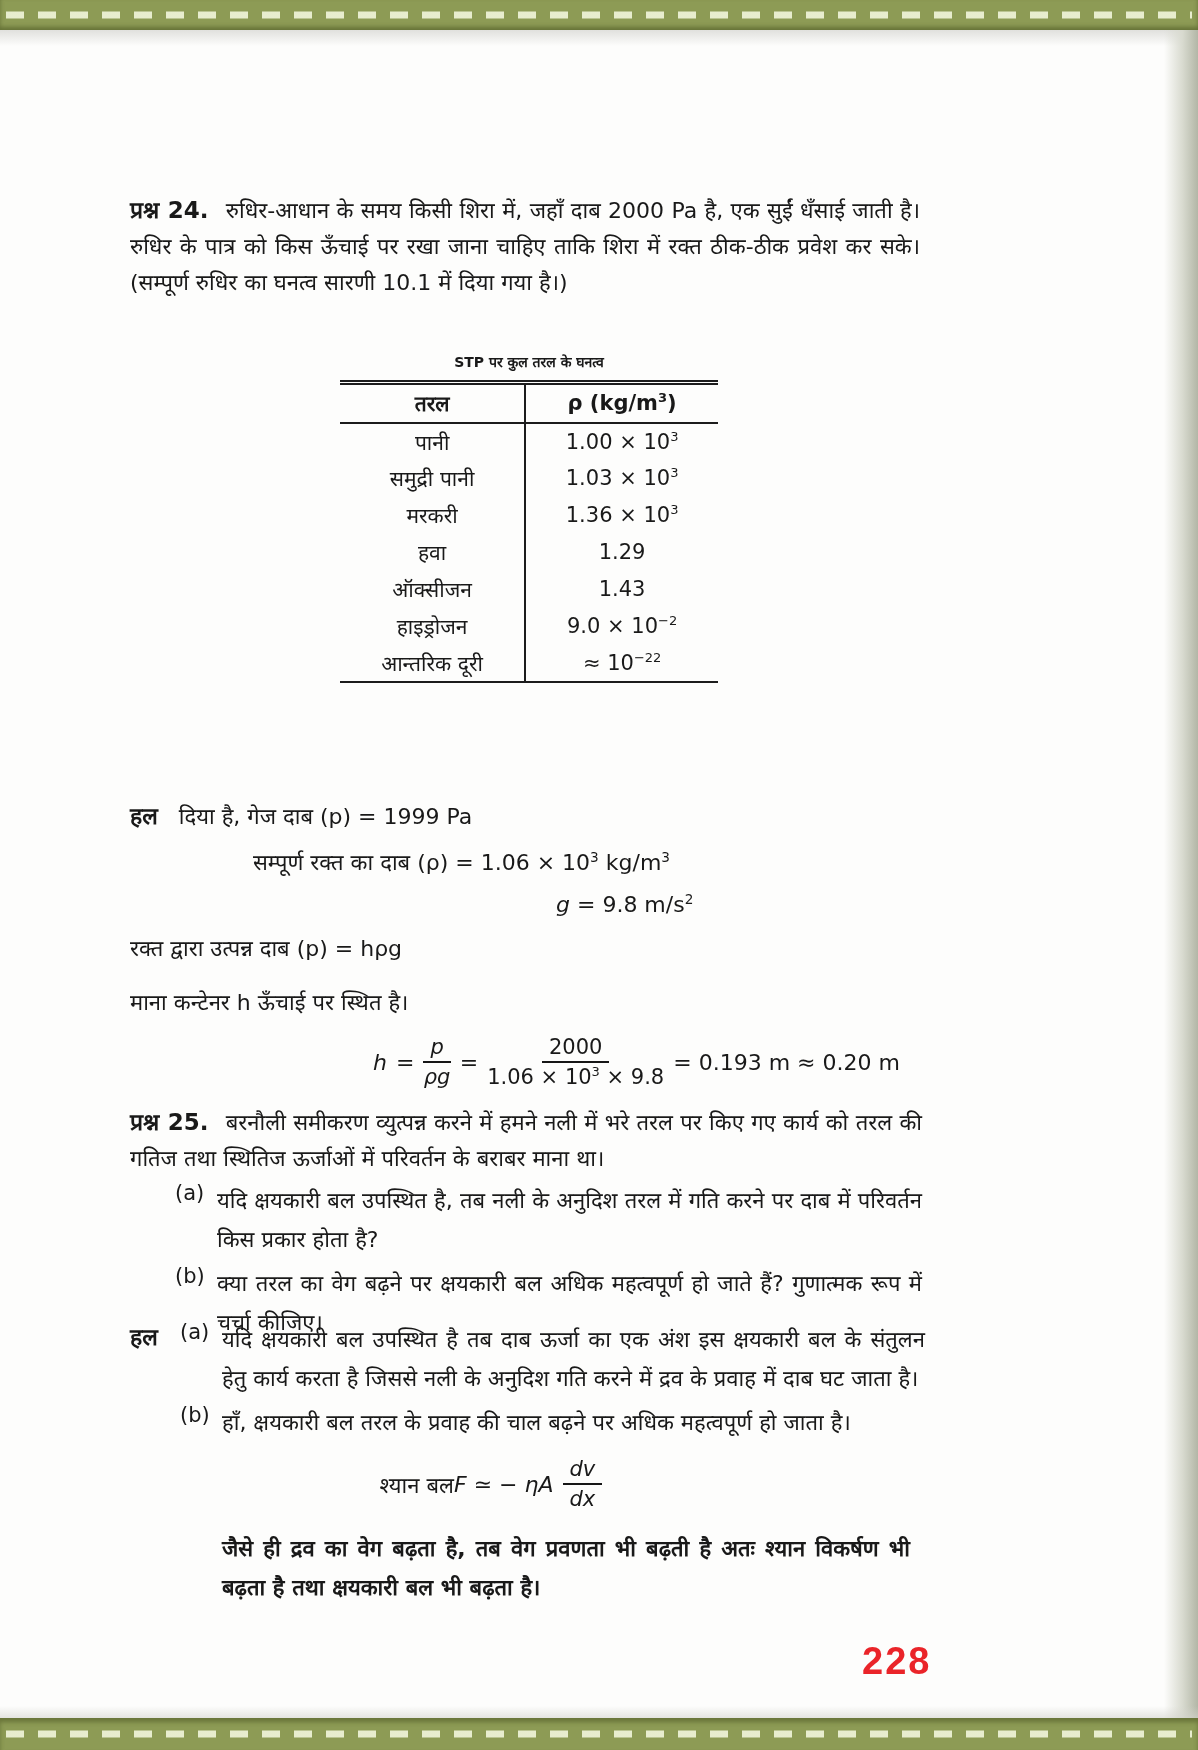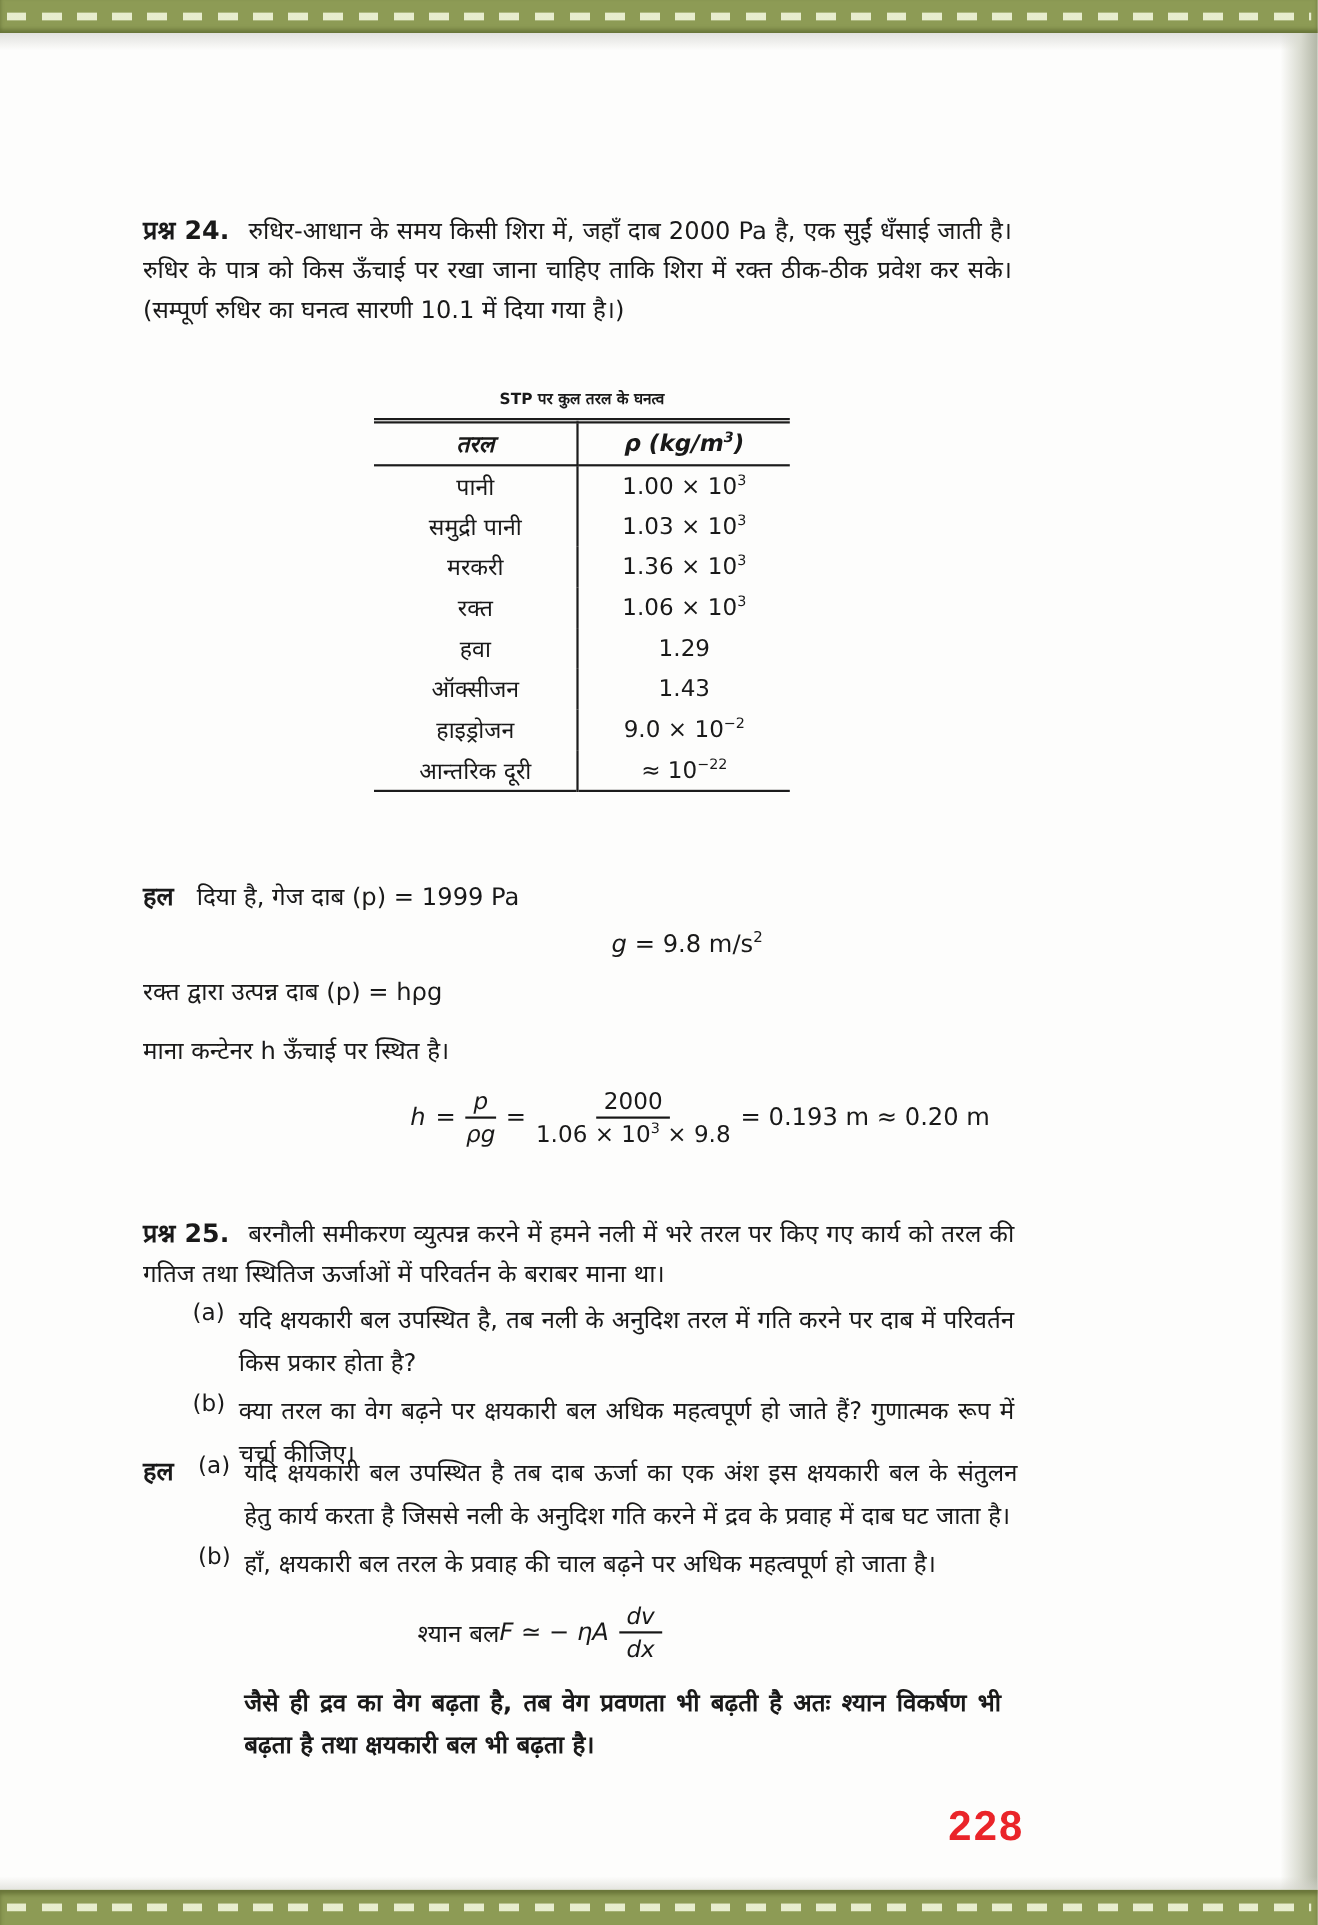--- a/index.html
+++ b/index.html
@@ -44,21 +44,21 @@
   .qlabel { font-weight:bold; font-size:23px; padding-right:10px; }
   .hl-label { font-weight:bold; font-size:23px; }
   sup { font-size:0.62em; vertical-align:super; line-height:0; }
   .it { font-style:italic; }
 
   
   #table-wrap { top:352px; left:340px; width:378px; }
   #table-title { font-weight:bold; font-size:14px; text-align:center; margin-bottom:9px; }
   table.dtable { width:100%; border-collapse:collapse; border-top:5px double #1c1c1c; border-bottom:2.5px solid #1c1c1c; }
   .dtable th, .dtable td { text-align:center; font-size:21px; height:37px; vertical-align:middle; }
-  .dtable th { font-weight:bold; height:40px; border-bottom:2.5px solid #1c1c1c;font-style:italic; }
+  .dtable th { font-weight:bold; height:40px; border-bottom:2.5px solid #1c1c1c; }
   .dtable .c1 { width:49%; border-right:2px solid #1c1c1c; }
 
   
   .sline { font-size:22px; line-height:38px; }
   .frac { display:inline-flex; flex-direction:column; align-items:center; vertical-align:middle; font-size:21px; line-height:1.25; }
   .frac .num { border-bottom:2px solid #161616; padding:0 7px 1px; }
   .frac .den { padding-top:1px; }
   .eqrow { display:flex; align-items:center; gap:9px; font-size:22px; }
 
   
@@ -110,24 +110,20 @@
         </tr>
       <tr>
           <td class="c1">समुद्री पानी</td>
           <td><span>1.03 × 10</span><sup>3</sup></td>
         </tr>
       <tr>
           <td class="c1">मरकरी</td>
           <td><span>1.36 × 10</span><sup>3</sup></td>
         </tr>
       <tr>
-          <td class="c1">रक्त</td>
-          <td><span>1.06 × 10</span><sup>3</sup></td>
-        </tr>
-      <tr>
           <td class="c1">हवा</td>
           <td><span>1.29</span><sup></sup></td>
         </tr>
       <tr>
           <td class="c1">ऑक्सीजन</td>
           <td><span>1.43</span><sup></sup></td>
         </tr>
       <tr>
           <td class="c1">हाइड्रोजन</td>
           <td><span>9.0 × 10</span><sup>−2</sup></td>
@@ -137,20 +133,23 @@
           <td><span>≈ 10</span><sup>−22</sup></td>
         </tr>
     </tbody>
   </table>
 </div>
 
 <div class="abs" style="top:797px; left:130px; width:792px;">
   <div class="sline">
     <span class="hl-label">हल</span>&nbsp;&nbsp;
     <span>दिया है, गेज दाब (p) = 1999 Pa</span>
+  </div>
+  <div class="sline" style="padding-left:123px; margin-top:8px;">
+    <span>सम्पूर्ण रक्त का दाब (ρ) = 1.06 × 10</span><sup>3</sup><span> kg/m</span><sup>3</sup>
   </div>
   <div class="sline" style="padding-left:426px; margin-top:4px;">
     <span class="it">g</span><span> = 9.8 m/s</span><sup>2</sup>
   </div>
   <div class="sline" style="margin-top:6px;">रक्त द्वारा उत्पन्न दाब (p) = hρg</div>
   <div class="sline" style="margin-top:16px;">माना कन्टेनर h ऊँचाई पर स्थित है।</div>
   <div class="eqrow" style="padding-left:243px; margin-top:12px;">
     <span class="it">h</span>
     <span>=</span>
     <span class="frac">

